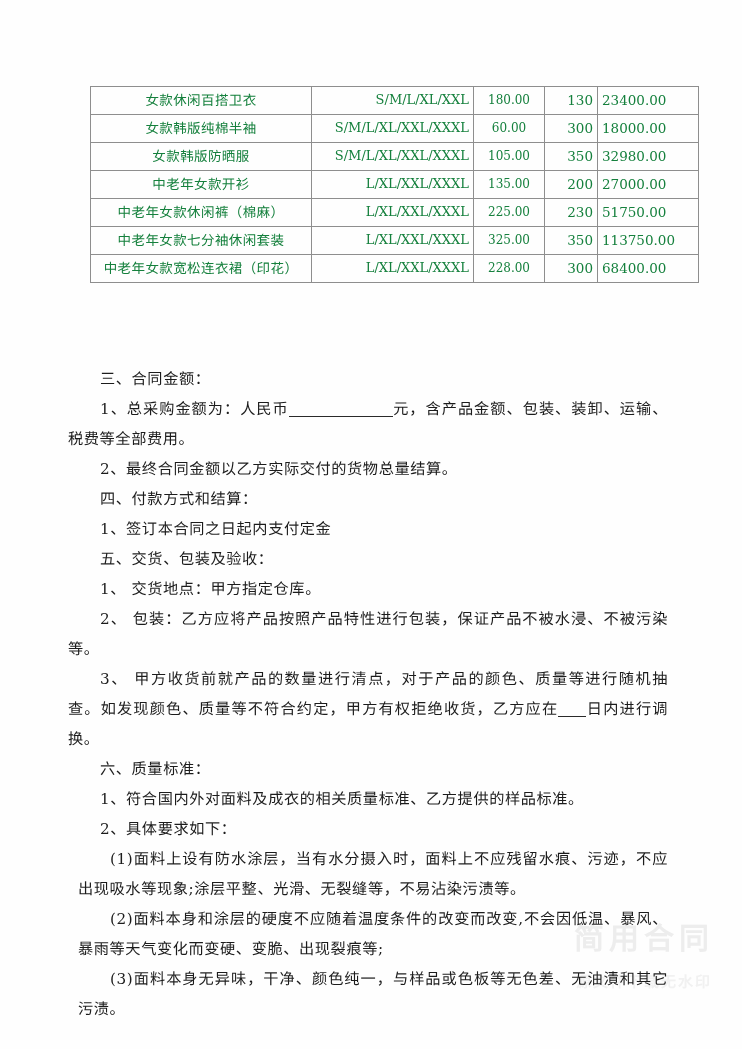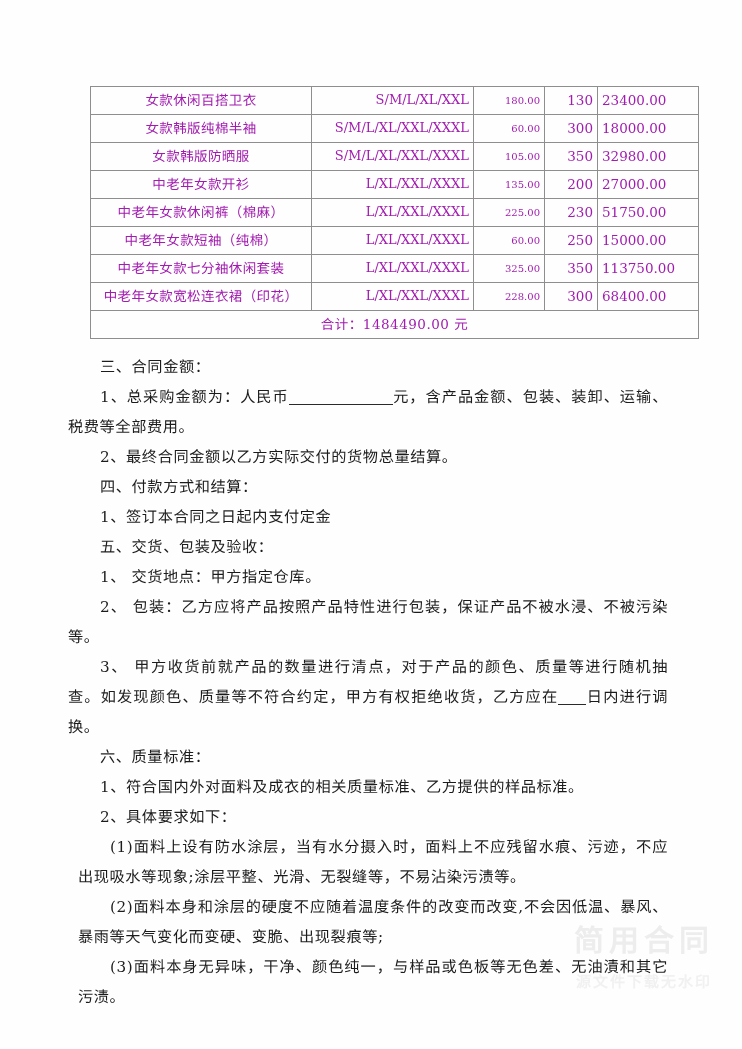--- a/index.html
+++ b/index.html
@@ -28,21 +28,21 @@
   .watermark {
     position: absolute;
     right: 28px;
     bottom: 58px;
     text-align: center;
     pointer-events: none;
     user-select: none;
     z-index: 0;
   }
   .watermark-main {
-    font-family: Liberation Sans, sans-serif;
+    font-family: Liberation Mono, monospace;
     font-size: 30px;
     font-weight: 700;
     letter-spacing: 5px;
     color: #ededed;
     line-height: 1.15;
   }
   .watermark-sub {
     font-family: "DejaVu Sans", "Liberation Sans", sans-serif;
     font-size: 15px;
     font-weight: 700;
@@ -64,39 +64,39 @@
     width: 100%;
     table-layout: fixed;
     font-size: 13px;
   }
   table.goods td {
     border: 1px solid #8e8e8e;
     height: 27px;
     padding: 0 4px;
     vertical-align: middle;
     line-height: 1.15;
-    color: #a21caf;
+    color: #15803d;
   }
   td.c-name   { text-align: center; width: 212px; font-size: 13.5px; letter-spacing: 0.4px; }
   td.c-size   { text-align: right; width: 153px; font-size: 13px; }
-  td.c-price  { text-align: right;   width: 62px;  padding-left: 8px; font-size: 10px; }
+  td.c-price  { text-align: center;   width: 62px;  padding-left: 8px; font-size: 12px; }
   td.c-qty    { text-align: right;   width: 44px;  padding-left: 7px; font-size: 13.5px; }
   td.c-amount { text-align: left;   width: 92px;  padding-left: 7px; font-size: 13.5px; margin-left: 20px; }
   td.total-cell {
     text-align: center;
     height: 30px;
     font-size: 13.5px;
     letter-spacing: 0.5px;
   }
 
   
   .body-text {
     position: absolute;
     left: 68px;
-    top: 352px;
+    top: 364px;
     width: 600px;
     z-index: 2;
   }
   p.para {
     margin: 0;
     font-size: 15.2px;
     line-height: 30px;
     letter-spacing: 0.6px;
     text-align: justify;
     text-justify: inter-ideograph;
@@ -160,43 +160,33 @@
           <td class="c-amount">27000.00</td>
         </tr>
         <tr>
           <td class="c-name">中老年女款休闲裤（棉麻）</td>
           <td class="c-size">L/XL/XXL/XXXL</td>
           <td class="c-price">225.00</td>
           <td class="c-qty">230</td>
           <td class="c-amount">51750.00</td>
         </tr>
         <tr>
-          <td class="c-name">中老年女款短袖（纯棉）</td>
-          <td class="c-size">L/XL/XXL/XXXL</td>
-          <td class="c-price">60.00</td>
-          <td class="c-qty">250</td>
-          <td class="c-amount">15000.00</td>
-        </tr>
-        <tr>
           <td class="c-name">中老年女款七分袖休闲套装</td>
           <td class="c-size">L/XL/XXL/XXXL</td>
           <td class="c-price">325.00</td>
           <td class="c-qty">350</td>
           <td class="c-amount">113750.00</td>
         </tr>
         <tr>
           <td class="c-name">中老年女款宽松连衣裙（印花）</td>
           <td class="c-size">L/XL/XXL/XXXL</td>
           <td class="c-price">228.00</td>
           <td class="c-qty">300</td>
           <td class="c-amount">68400.00</td>
         </tr>
-        <tr>
-          <td class="total-cell" colspan="5">合计：1484490.00 元</td>
-        </tr>
       </tbody>
     </table>
   </div>
 
   <div class="body-text">
 
     <p class="para indent">三、合同金额：</p>
 
     <p class="para indent"><span>1、总采购金额为：人民币</span><span class="blank-long"></span><span>元，含产品金额、包装、装卸、运输、税费等全部费用。</span></p>
 

